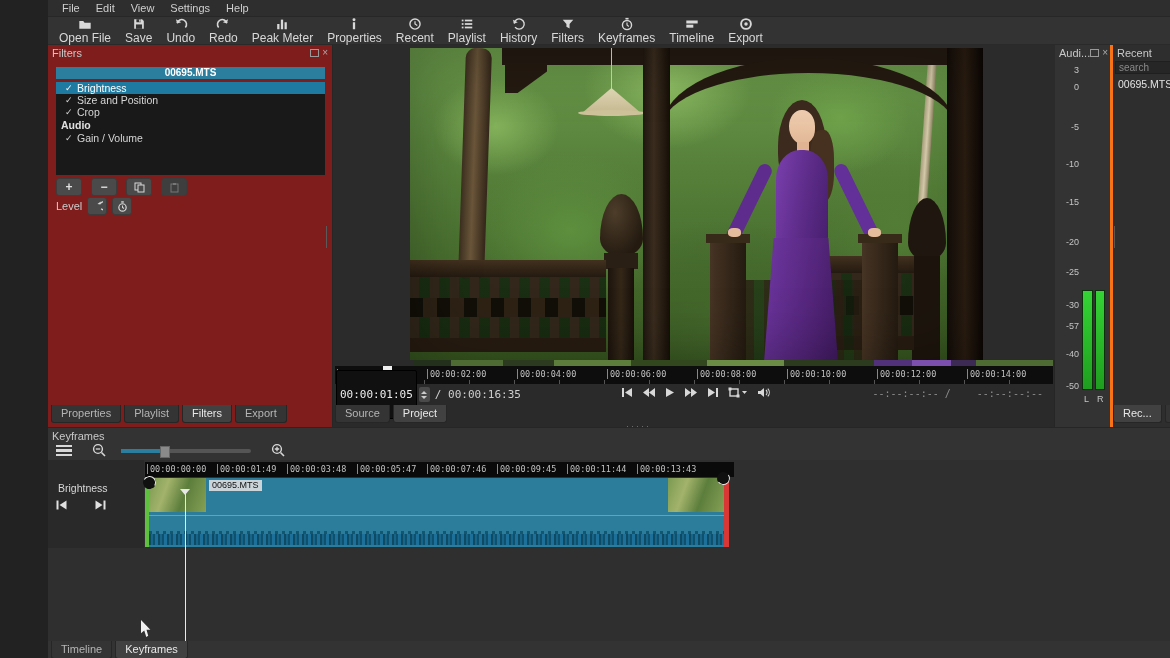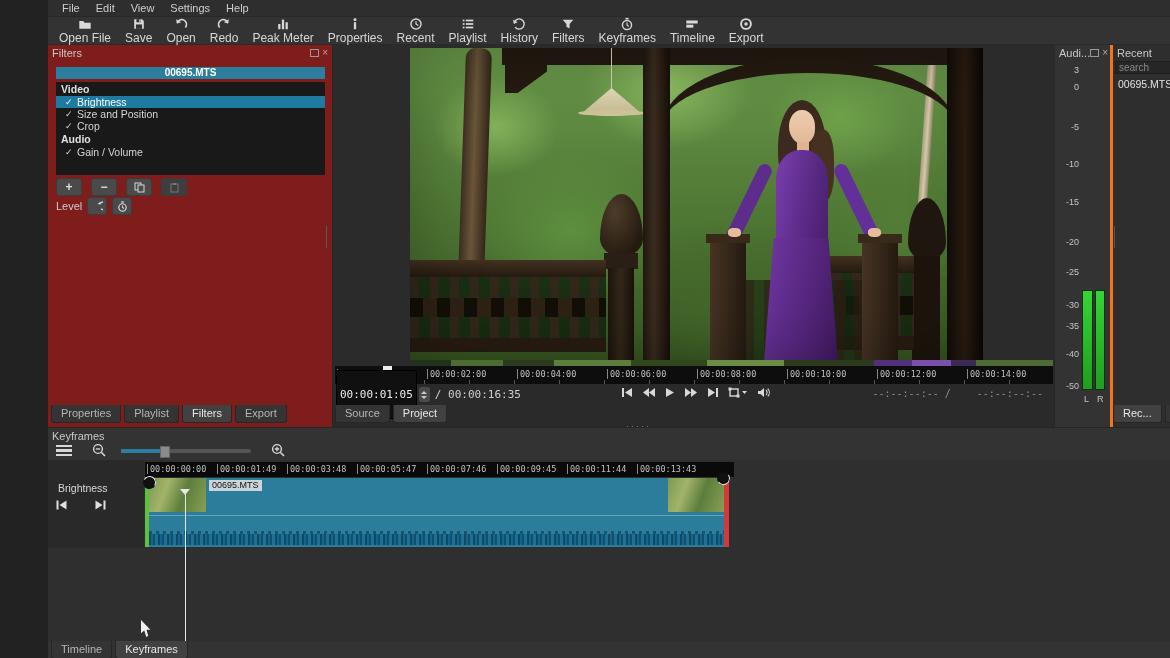--- a/index.html
+++ b/index.html
@@ -141,21 +141,21 @@
           <rect x="4.5" y="8.5" width="7" height="5" fill="#333"></rect>
           <rect x="8.2" y="3" width="1.6" height="2.4" fill="#d8d8d8"></rect>
         </svg>
         <span class="tool-label">Save</span>
       </div>
       <div class="tool-item">
         <svg viewBox="0 0 16 16">
           <path d="M13 12a5.5 5.5 0 1 0-9.5-5" fill="none" stroke="#d8d8d8" stroke-width="1.8"></path>
           <path d="M2.2 2.6 3.6 7.4 8.2 5.9z" fill="#d8d8d8"></path>
         </svg>
-        <span class="tool-label">Open</span>
+        <span class="tool-label">Undo</span>
       </div>
       <div class="tool-item">
         <svg viewBox="0 0 16 16">
           <path d="M3 12a5.5 5.5 0 1 1 9.5-5" fill="none" stroke="#d8d8d8" stroke-width="1.8"></path>
           <path d="M13.8 2.6 12.4 7.4 7.8 5.9z" fill="#d8d8d8"></path>
         </svg>
         <span class="tool-label">Redo</span>
       </div>
       <div class="tool-item">
         <svg viewBox="0 0 16 16">
@@ -234,21 +234,20 @@
   <div id="filters-panel" class="abs">
     <div class="panel-title">
       <span>Filters</span>
       <span class="dock-icons">
         <span class="dock-float"></span>
         <span class="dock-close">×</span>
       </span>
     </div>
     <div id="clip-header">00695.MTS</div>
     <div id="filter-list">
-        <div class="flt-group">Video</div>
         <div class="flt-row selected">
           <span class="flt-check">✓</span>
           <span>Brightness</span>
         </div>
         <div class="flt-row">
           <span class="flt-check">✓</span>
           <span>Size and Position</span>
         </div>
         <div class="flt-row">
           <span class="flt-check">✓</span>
@@ -438,21 +437,21 @@
     </div>
     <div id="meter-scale">
         <div class="meter-scale-label" style="top: 20px;">3</div>
         <div class="meter-scale-label" style="top: 37px;">0</div>
         <div class="meter-scale-label" style="top: 77px;">-5</div>
         <div class="meter-scale-label" style="top: 114px;">-10</div>
         <div class="meter-scale-label" style="top: 152px;">-15</div>
         <div class="meter-scale-label" style="top: 192px;">-20</div>
         <div class="meter-scale-label" style="top: 222px;">-25</div>
         <div class="meter-scale-label" style="top: 255px;">-30</div>
-        <div class="meter-scale-label" style="top: 276px;">-35</div>
+        <div class="meter-scale-label" style="top: 276px;">-57</div>
         <div class="meter-scale-label" style="top: 304px;">-40</div>
         <div class="meter-scale-label" style="top: 336px;">-50</div>
       </div>
     <div id="meter-bar-l" class="meter-bar"></div>
     <div id="meter-bar-r" class="meter-bar"></div>
     <div id="meter-channels">
         <div class="meter-ch" style="left: 29px;">L</div>
         <div class="meter-ch" style="left: 42px;">R</div>
       </div>
   </div>

